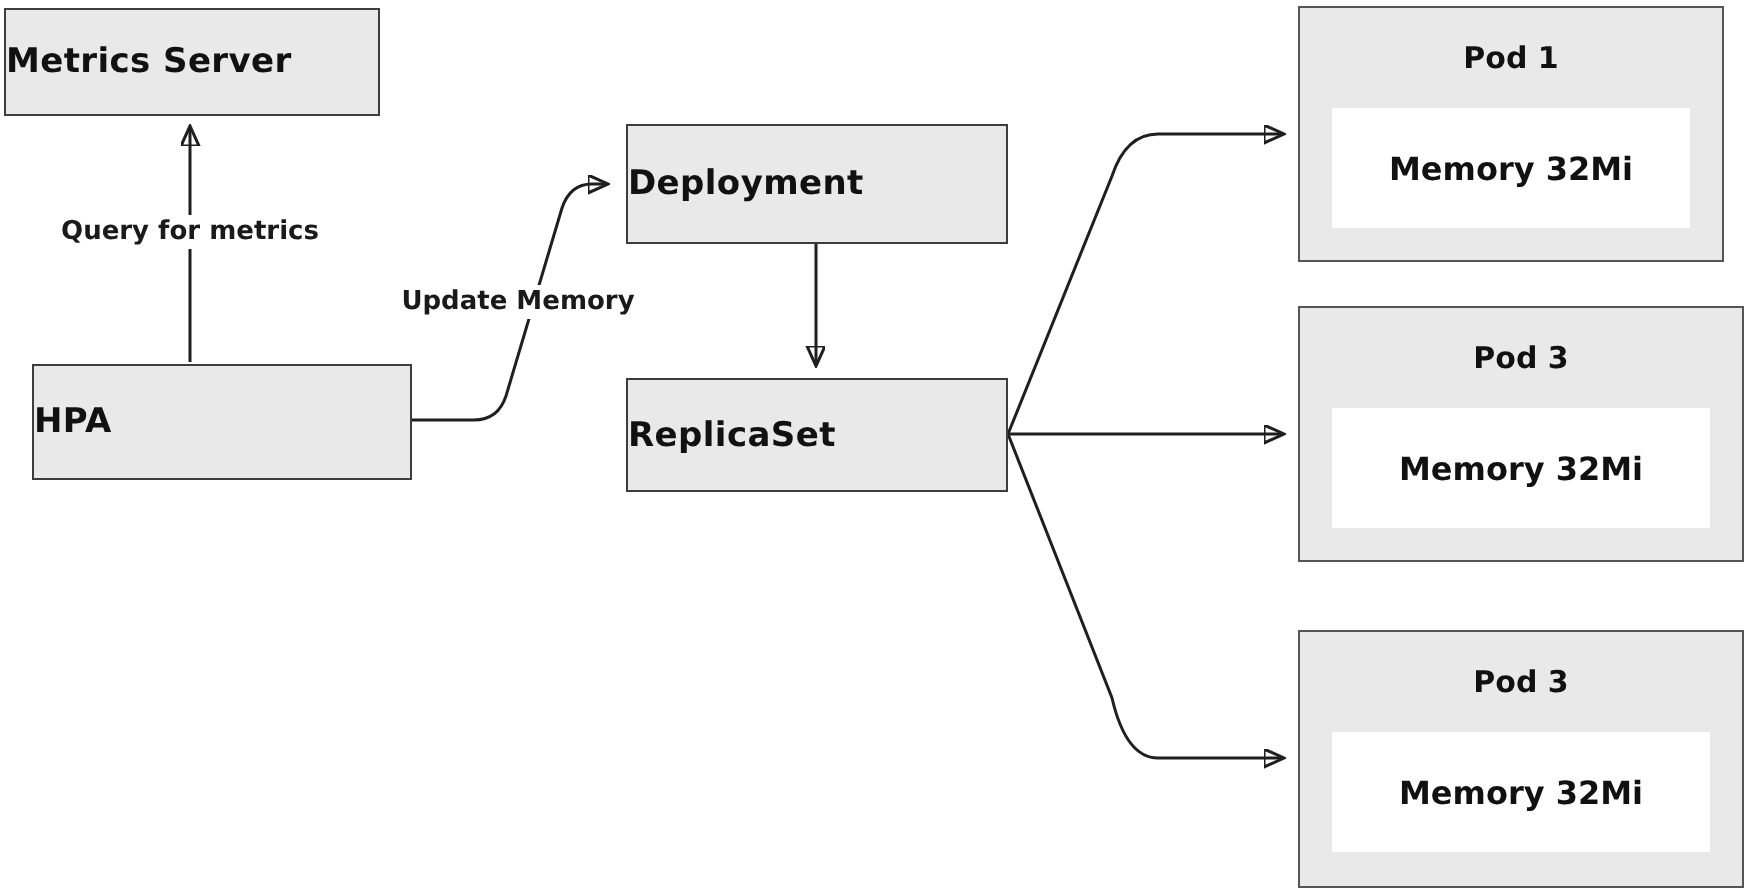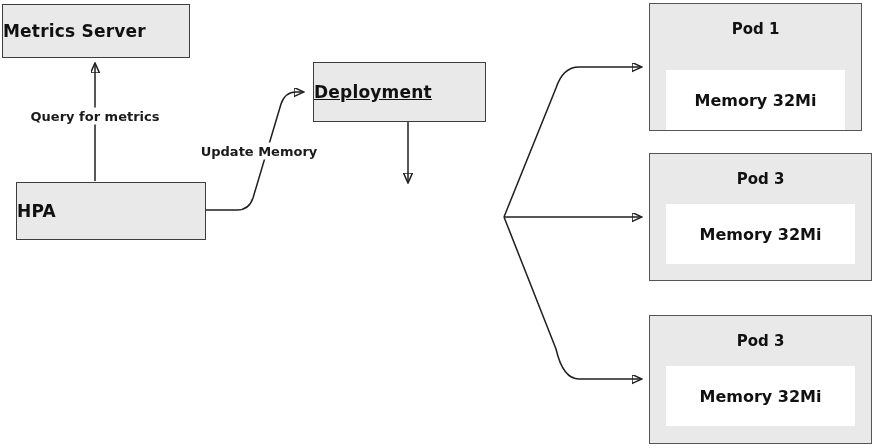--- a/index.html
+++ b/index.html
@@ -70,26 +70,29 @@
   </svg>
 
   <div class="node" style="left:2px;top:4px;width:188px;height:54px;">
     <span class="lbl">Metrics Server</span>
   </div>
 
   <div class="node" style="left:16px;top:182px;width:190px;height:58px;">
     <span class="lbl">HPA</span>
   </div>
 
-  <div class="node" style="left:313px;top:62px;width:173px;height:60px;text-decoration:underline;">
+  <div class="node" style="left:313px;top:62px;width:191px;height:60px;">
     <span class="lbl">Deployment</span>
   </div>
 
+  <div class="node" style="left:313px;top:189px;width:191px;height:57px;">
+    <span class="lbl">ReplicaSet</span>
+  </div>
 
-  <div class="pod" style="left:649px;top:3px;width:213px;height:128px;gap:16px;">
+  <div class="pod" style="left:649px;top:3px;width:213px;height:128px;">
     <div class="pod-title">Pod 1</div>
     <div class="pod-inner">Memory 32Mi</div>
   </div>
 
   <div class="pod" style="left:649px;top:153px;width:223px;height:128px;">
     <div class="pod-title">Pod 3</div>
     <div class="pod-inner">Memory 32Mi</div>
   </div>
 
   <div class="pod" style="left:649px;top:315px;width:223px;height:129px;">

